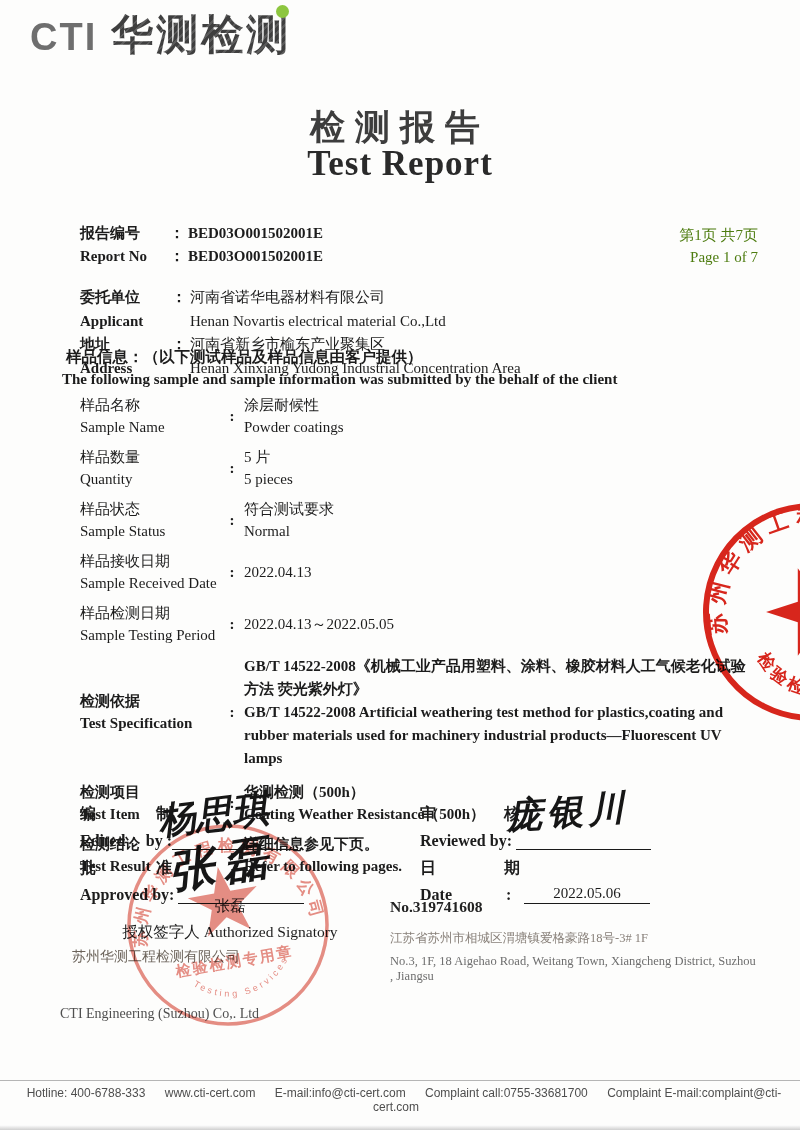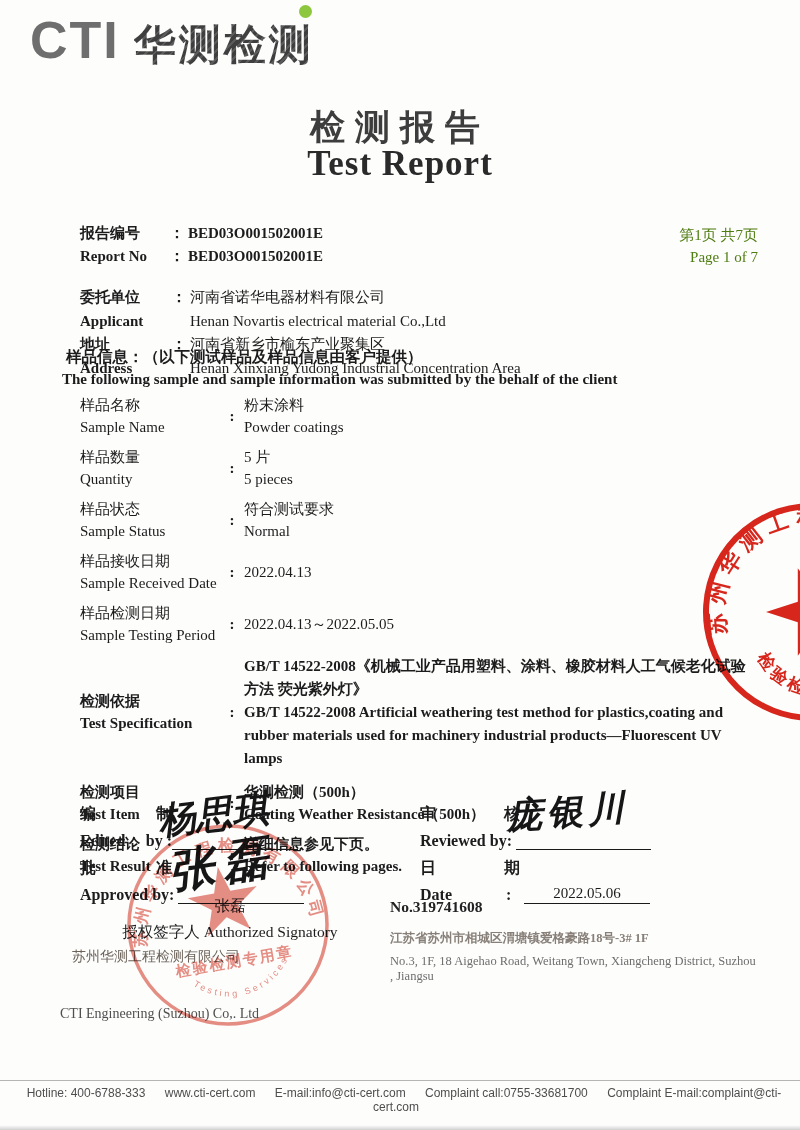--- a/index.html
+++ b/index.html
@@ -2,21 +2,21 @@
 <html><head>
 <meta charset="utf-8">
 <style>
   html,body{margin:0;padding:0;background:#ffffff;}
   .page{position:relative;width:800px;height:1130px;background:#fdfdfc;overflow:hidden;
         font-family:"Liberation Serif","DejaVu Serif",serif;color:#1c1c1c;}
 
   
   .logo{position:absolute;left:30px;top:14px;display:flex;align-items:flex-end;
         font-family:"Liberation Sans","DejaVu Sans",sans-serif;}
-  .logo-latin{position:relative;font-size:52px;font-weight:bold;color:#6e6e6e;letter-spacing:2px;line-height:1;}
+  .logo-latin{position:relative;font-size:38px;font-weight:bold;color:#6e6e6e;letter-spacing:2px;line-height:1;}
   .logo-dot{position:absolute;right:2px;top:-9px;width:13px;height:13px;border-radius:50%;background:#8dc63f;}
   .logo-cn{font-size:42px;font-weight:bold;margin-left:14px;letter-spacing:3px;line-height:1;
            background:repeating-linear-gradient(135deg,#3f3f3f 0 4px,#5a5a5a 4px 6px);
            -webkit-background-clip:text;background-clip:text;color:transparent;}
 
   
   .title-cn{position:absolute;top:104px;left:0;width:100%;text-align:center;
             font-size:35px;font-weight:600;letter-spacing:10px;color:#3d3d3d;}
   .title-en{position:absolute;top:144px;left:0;width:100%;text-align:center;
             font-size:35px;font-weight:bold;color:#2a2a2a;letter-spacing:1px;}
@@ -69,21 +69,21 @@
 
   
   .auth-block{position:absolute;left:80px;top:896px;width:300px;text-align:center;font-size:15.5px;}
   .auth-name{margin-bottom:5px;}
   .company{position:absolute;left:60px;top:946px;font-size:14px;line-height:22px;}
   .company .cn{color:#6b635a;margin-left:12px;}
   .company .en{color:#4f4f4f;margin-top:35px;}
 
   .reg-block{position:absolute;left:390px;top:898px;width:370px;text-align:left;}
   .reg-no{font-size:15.5px;font-weight:600;color:#222;margin-bottom:14px;}
-  .reg-cn{font-size:12.5px;color:#877f78;margin-bottom:7px;font-weight:bold;}
+  .reg-cn{font-size:12.5px;color:#877f78;margin-bottom:7px;}
   .reg-en{font-size:12.5px;color:#6e6e6e;}
 
   
   .footer-line{position:absolute;left:0;top:1080px;width:100%;border-top:1px solid #b5b5b5;}
   .footer{position:absolute;left:0;top:1086px;width:100%;text-align:center;
           font-family:"Liberation Sans","DejaVu Sans",sans-serif;font-size:12px;color:#4e4e4e;}
   .footer span{margin:0 8px;}
   .scan-edge{position:absolute;left:0;bottom:0;width:100%;height:5px;
              background:linear-gradient(#ffffff,#cfcfcf);}
 
@@ -152,21 +152,21 @@
 
   <div class="rows">
 
     <div class="srow">
       <div class="s-lbl">
         <div>样品名称</div>
         <div>Sample Name</div>
       </div>
       <div class="s-colon">:</div>
       <div class="s-val">
-        <div class="ln">粉末涂料</div>
+        <div class="ln">涂层耐候性</div>
         <div class="ln">Powder coatings</div>
       </div>
     </div>
 
     <div class="srow">
       <div class="s-lbl">
         <div>样品数量</div>
         <div>Quantity</div>
       </div>
       <div class="s-colon">:</div>

